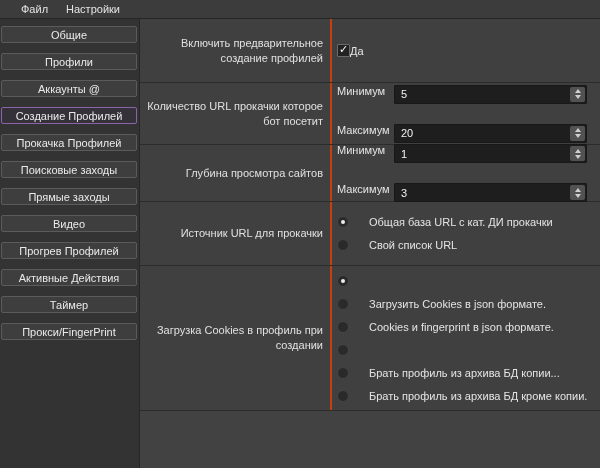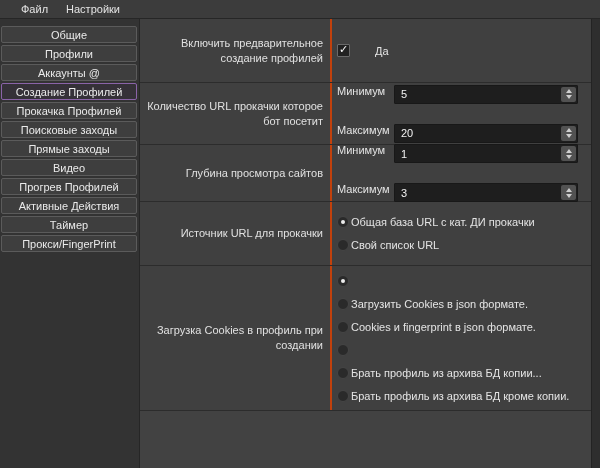--- a/index.html
+++ b/index.html
@@ -14,60 +14,60 @@
   
   .menubar{height:18px;min-height:18px;background:#3c3c3c;border-bottom:1px solid #262626;
     display:flex;align-items:center;padding-left:12px}
   .menu-item{padding:1px 9px 2px 9px;cursor:default;white-space:nowrap}
 
   
   .content{flex:1;display:flex;background:#2e2e2e;overflow:hidden}
 
   
   .sidebar{width:140px;min-width:140px;background:#333333;border-right:1px solid #262626;
-    padding-top:7px;box-sizing:border-box;display:flex;flex-direction:column;gap:2px}
+    padding-top:7px;box-sizing:border-box;display:flex;flex-direction:column;gap:10px}
   .side-btn{height:17px;min-height:17px;margin:0 2px 0 1px;background:#3e3e3e;
     border:1px solid #5b5b5b;border-radius:2px;box-sizing:border-box;
     display:flex;align-items:center;justify-content:center;color:#eaeaea;cursor:default;white-space:nowrap}
   .side-btn.selected{background:#353138;border-color:#8a63a8}
 
   
   .main{flex:1;display:flex;flex-direction:column;margin-right:8px;
     border-right:1px solid #232323;background:#404040}
   .row{display:flex;border-bottom:1px solid #2c2c2c;box-sizing:border-box;background:#404040}
   .r1{height:64px}.r2{height:44px}.r3{height:62px}.r4{height:57px}.r5{height:64px}.r6{height:145px}
   .r7{flex:1;border-bottom:none;background:#424242}
   .label-cell{width:192px;min-width:192px;box-sizing:border-box;border-right:2px solid #c2410c;
     display:flex;align-items:center;justify-content:flex-end;text-align:right;
     padding:2px 7px;color:#e0e0e0;line-height:1.35}
   .ctrl-cell{flex:1;display:flex;flex-direction:column;justify-content:center;
     padding:4px 13px 4px 5px;box-sizing:border-box}
 
   
-  .cb-row{display:flex;align-items:center;gap:25px}
+  .cb-row{display:flex;align-items:center;gap:0}
   .checkbox{width:11px;height:11px;min-width:11px;background:#222222;border:1px solid #6a6a6a;
     border-radius:1px;position:relative;cursor:default}
   .checkbox.checked::after{content:"✓";position:absolute;left:1px;top:-2px;font-size:11px;color:#ffffff}
 
   
   .spin{display:flex;align-items:center;height:19px;min-height:19px;background:#1e1e1e;
     border:1px solid #181818;border-radius:1px;box-sizing:border-box}
   .spin-value{flex:1;padding-left:6px;color:#f2f2f2}
   .spinner{width:15px;min-width:15px;height:15px;margin-right:1px;background:#525252;border-radius:2px;
     display:flex;flex-direction:column;align-items:center;justify-content:center;gap:2px;cursor:default}
   .tri-up{width:0;height:0;border-left:3px solid transparent;border-right:3px solid transparent;
     border-bottom:4px solid #cfcfcf}
   .tri-down{width:0;height:0;border-left:3px solid transparent;border-right:3px solid transparent;
     border-top:4px solid #cfcfcf}
   .mm-row{display:flex;align-items:flex-start;margin:10px 0}
   .mm-label{width:57px;min-width:57px;color:#e3e3e3}
   .mm-row .spin{flex:1}
 
   
-  .radio-option{display:flex;align-items:center;gap:2px;margin:5.5px 0;cursor:default}
+  .radio-option{display:flex;align-items:center;gap:20px;margin:5.5px 0;cursor:default}
   .radio{width:12px;height:12px;min-width:12px;border-radius:50%;background:#2a2a2a;
     border:1px solid #454545;box-sizing:border-box;position:relative}
   .radio.on::after{content:"";position:absolute;left:3px;top:3px;width:4px;height:4px;
     border-radius:50%;background:#ececec}
   .radio-text{white-space:nowrap}
 </style>
 </head>
 <body>
 
 <div class="window">

